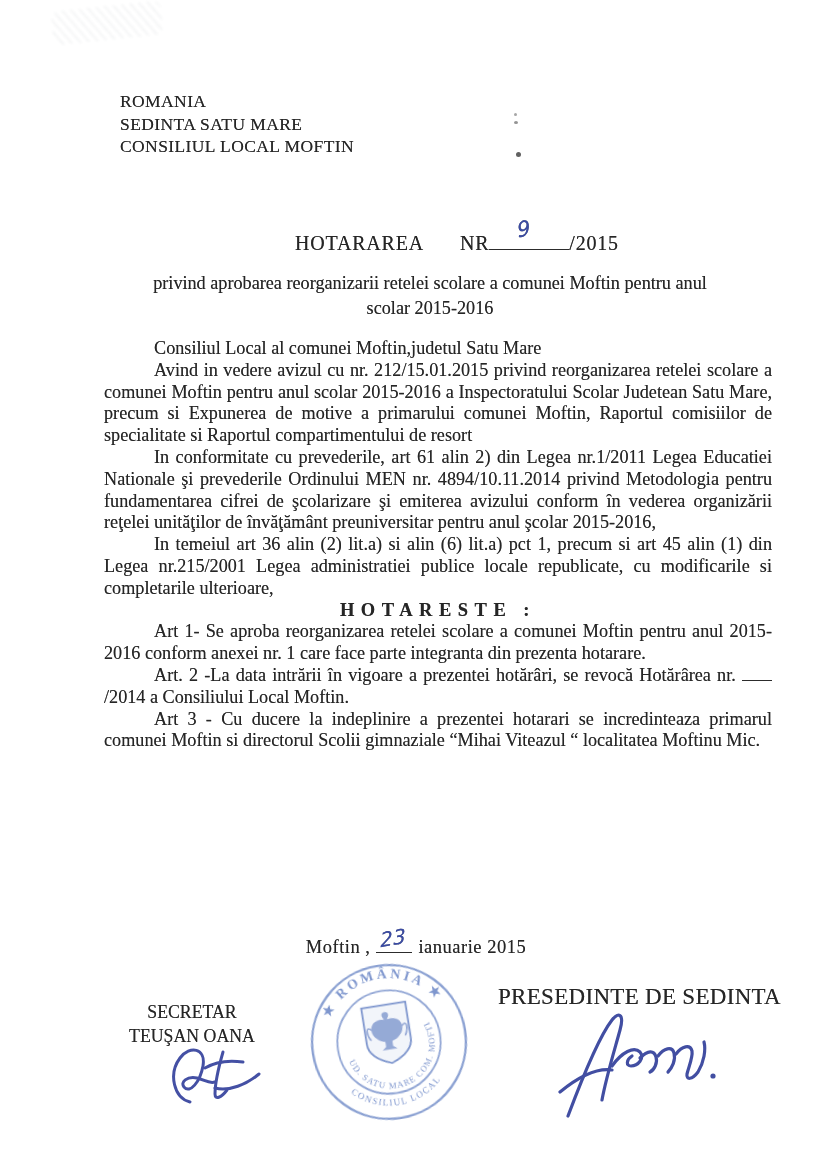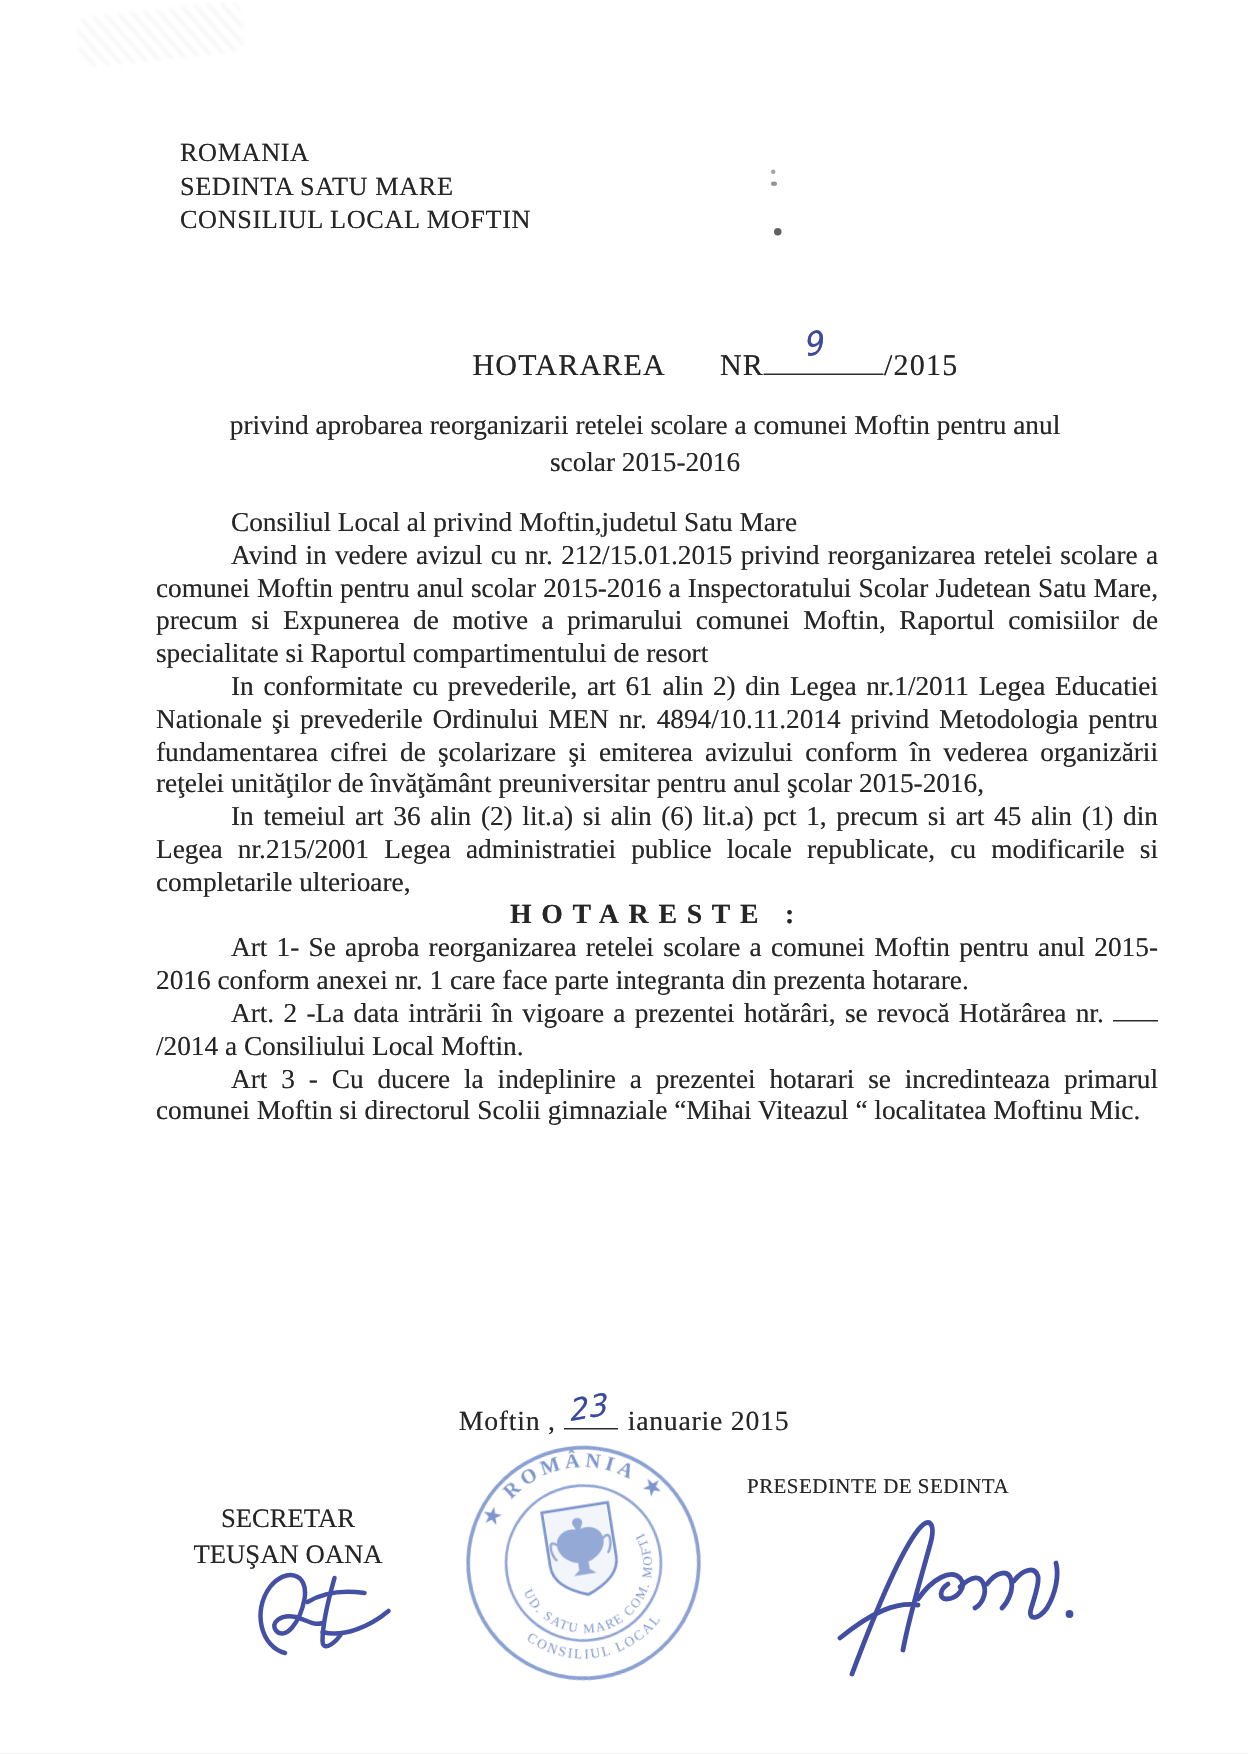--- a/index.html
+++ b/index.html
@@ -28,21 +28,20 @@
   .letterhead{
     position:absolute;left:120px;top:90px;
     font-size:17.5px;line-height:22.5px;letter-spacing:.4px;
     text-shadow:0 0 .4px rgba(0,0,0,.55);
   }
 
   .title-row{
     position:absolute;left:295px;top:225px;
     font-size:20px;letter-spacing:.8px;white-space:nowrap;
     text-shadow:0 0 .4px rgba(0,0,0,.6);
-    margin-left:20px;
   }
   .title-row .nr{margin-left:36px;}
   .title-blank{
     display:inline-block;width:80px;
     border-bottom:1.6px solid #2c2c2c;
     text-align:center;vertical-align:baseline;position:relative;height:24px;
   }
   .hand{
     color:#3a4ba4;
     font-style:italic;
@@ -90,21 +89,21 @@
     transform:rotate(-10deg) skewX(-8deg);display:inline-block;
   }
 
   .sig-left{
     position:absolute;left:104px;top:1001px;width:176px;
     text-align:center;font-size:17.8px;line-height:23.5px;
     text-shadow:0 0 .4px rgba(0,0,0,.5);
   }
   .sig-right-label{
     position:absolute;left:498px;top:984px;width:250px;
-    font-size:14px;letter-spacing:.3px;white-space:nowrap;
+    font-size:23px;letter-spacing:.3px;white-space:nowrap;
     text-shadow:0 0 .4px rgba(0,0,0,.5);
   }
   .sig-svg{position:absolute;}
   .sig-svg.secretar{left:160px;top:1040px;}
   .sig-svg.presedinte{left:548px;top:1002px;}
 
   .stamp{
     position:absolute;left:303px;top:956px;width:172px;height:172px;
     transform:rotate(-9deg);
     opacity:.88;filter:blur(.2px);
@@ -129,21 +128,21 @@
   <div class="title-row">
     <span>HOTARAREA</span><span class="nr">NR</span><span class="title-blank"><span class="hand">9</span></span><span>/2015</span>
   </div>
 
   <div class="subtitle">
     <div>privind aprobarea reorganizarii  retelei scolare a comunei Moftin pentru anul</div>
     <div>scolar 2015-2016</div>
   </div>
 
   <div class="bodytext">
-    <p>Consiliul Local al privind Moftin,judetul Satu Mare</p>
+    <p>Consiliul Local al comunei Moftin,judetul Satu Mare</p>
     <p>Avind in vedere avizul cu nr. 212/15.01.2015 privind reorganizarea retelei scolare a comunei Moftin pentru anul scolar 2015-2016 a  Inspectoratului Scolar Judetean Satu Mare, precum si Expunerea de motive a primarului comunei Moftin, Raportul comisiilor de specialitate   si Raportul compartimentului de resort</p>
     <p>In conformitate cu prevederile, art 61 alin  2) din Legea nr.1/2011 Legea Educatiei Nationale şi prevederile Ordinului MEN nr. 4894/10.11.2014 privind Metodologia pentru fundamentarea cifrei de şcolarizare şi emiterea avizului conform în vederea organizării reţelei unităţilor de învăţământ preuniversitar pentru anul şcolar 2015-2016,</p>
     <p>In temeiul art 36 alin (2) lit.a) si alin (6) lit.a) pct 1, precum si art 45 alin (1) din Legea nr.215/2001 Legea administratiei publice locale republicate, cu modificarile si completarile ulterioare,</p>
 
     <p class="decision">HOTARESTE :</p>
 
     <p>Art 1-   Se aproba reorganizarea retelei scolare a comunei Moftin pentru anul 2015-2016 conform anexei nr. 1 care face parte integranta din prezenta hotarare.</p>
     <p><span>Art. 2 -La data intrării în vigoare a prezentei hotărâri, se revocă Hotărârea nr. </span><span class="art-blank"></span><span>/2014 a Consiliului Local Moftin.</span></p>
     <p>Art 3 - Cu ducere la indeplinire a prezentei hotarari se incredinteaza primarul comunei Moftin si directorul Scolii gimnaziale “Mihai Viteazul “ localitatea Moftinu Mic.</p>
   </div>

